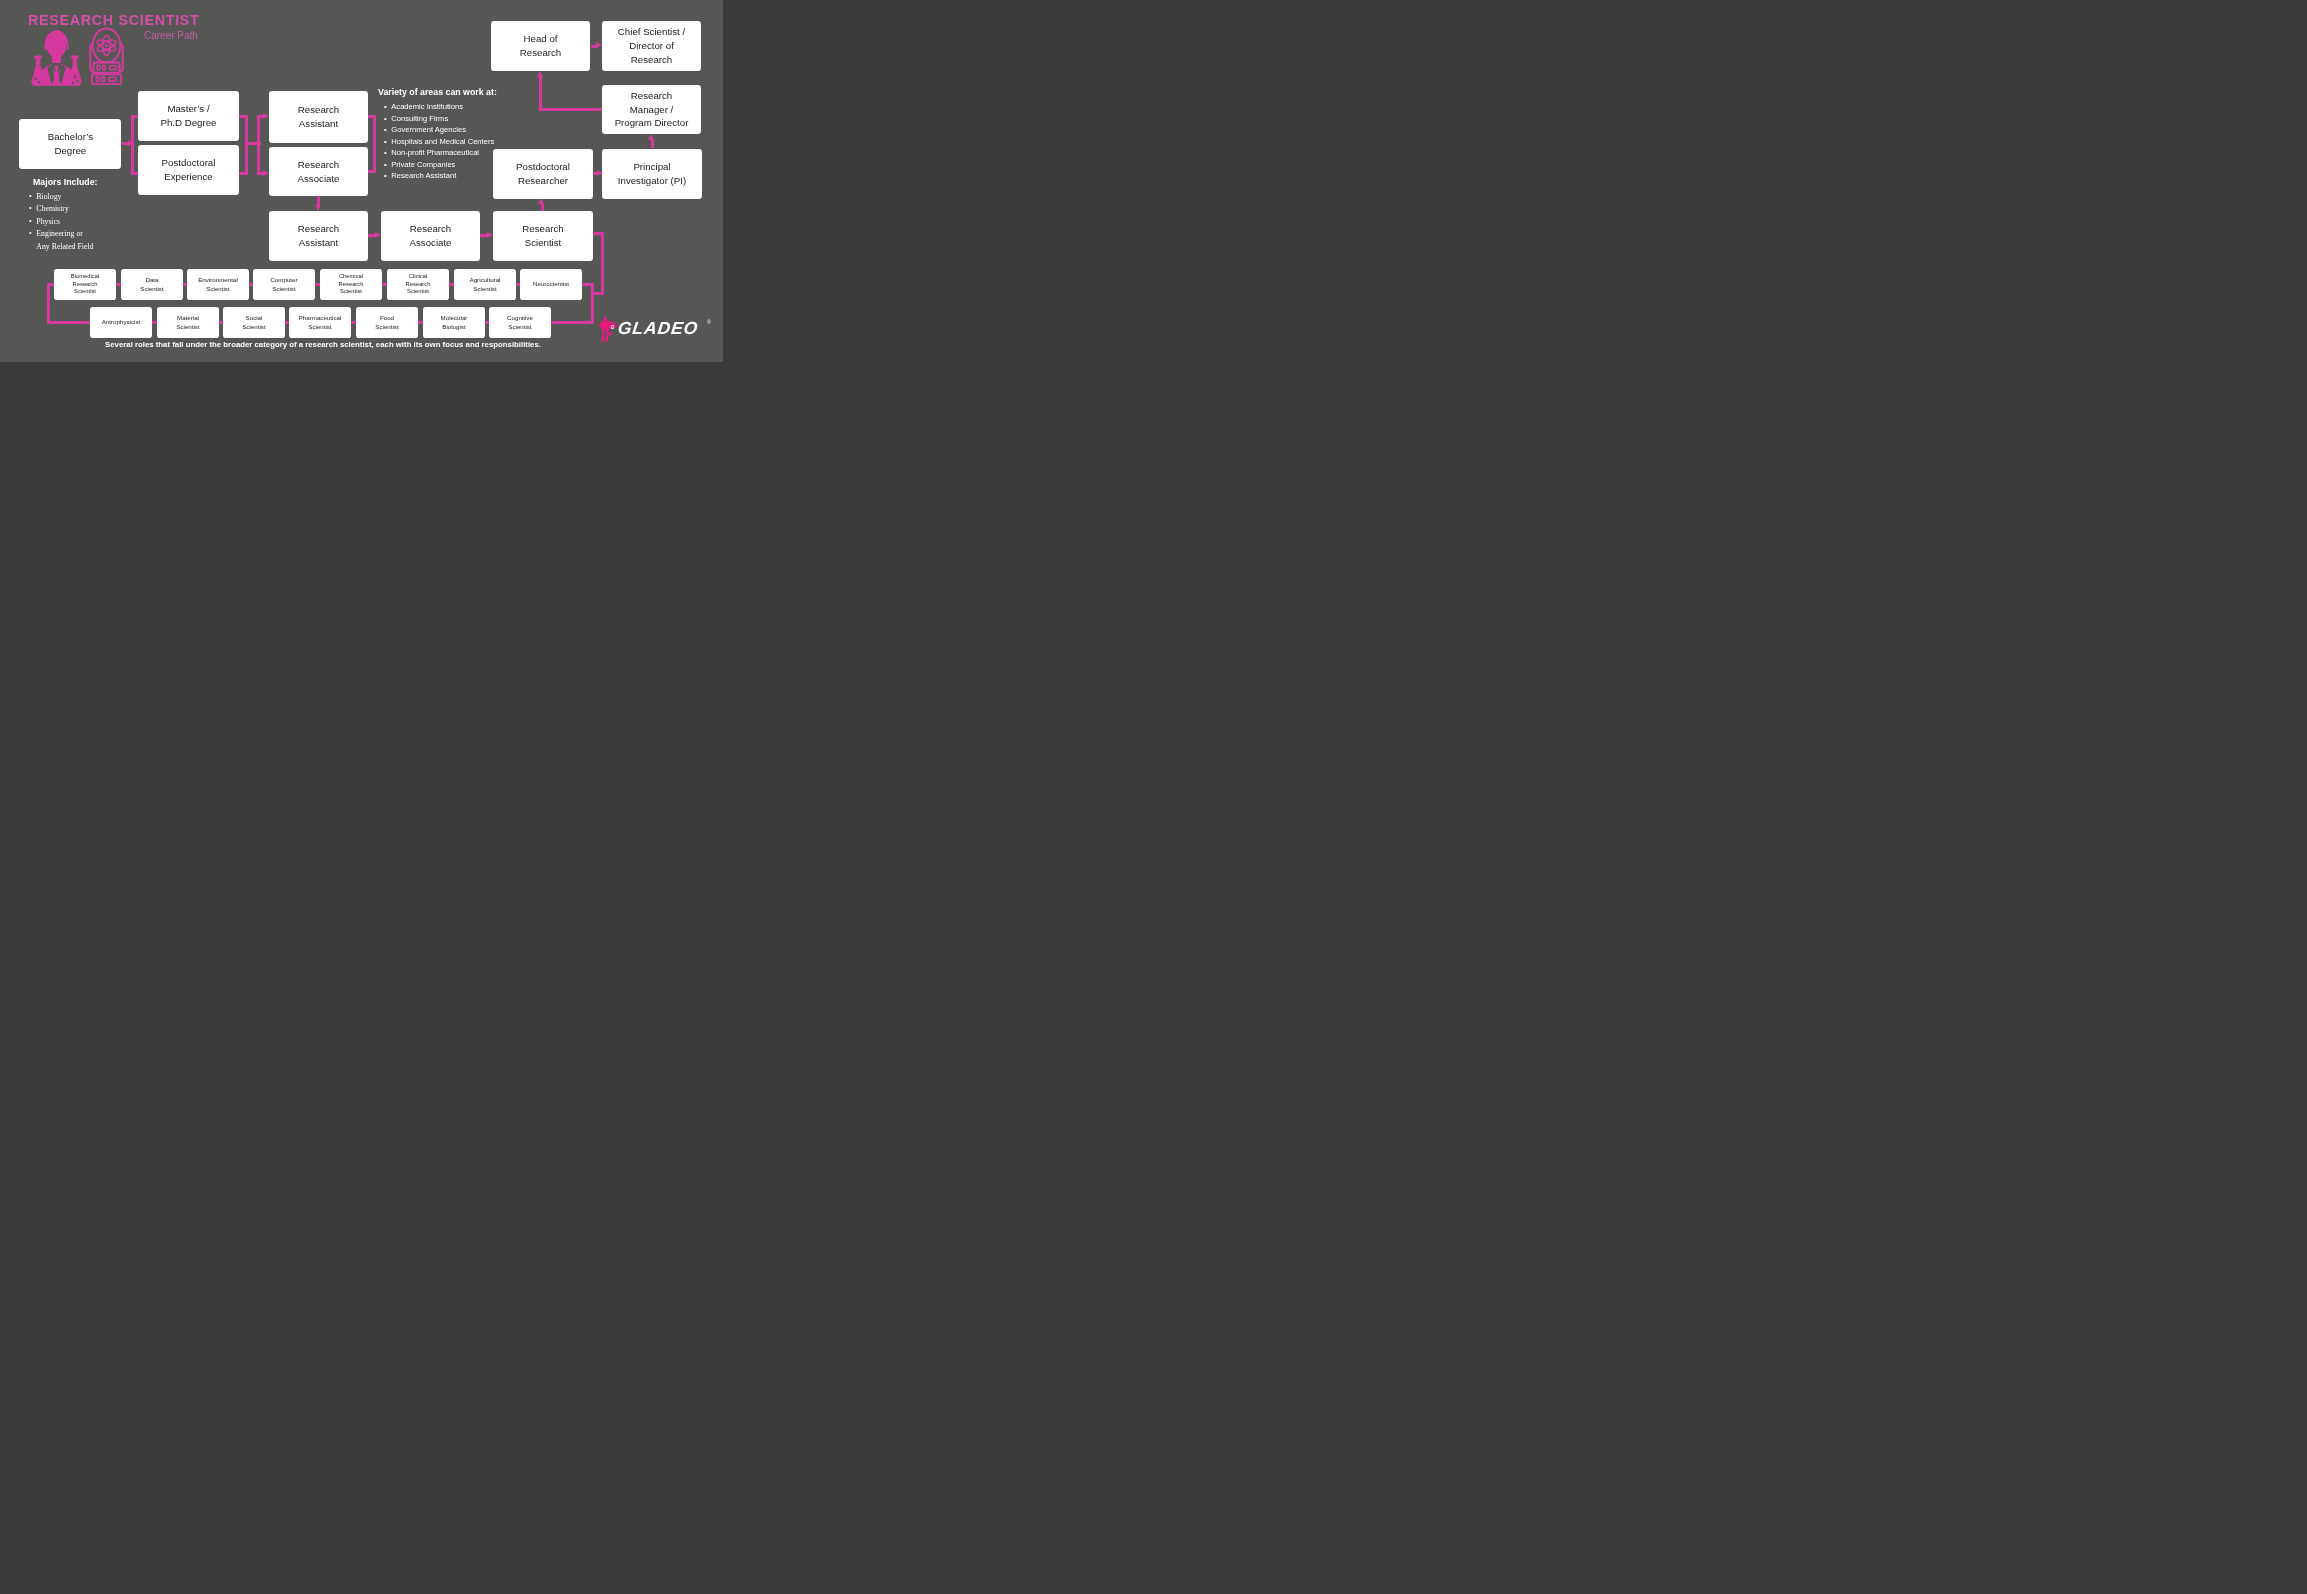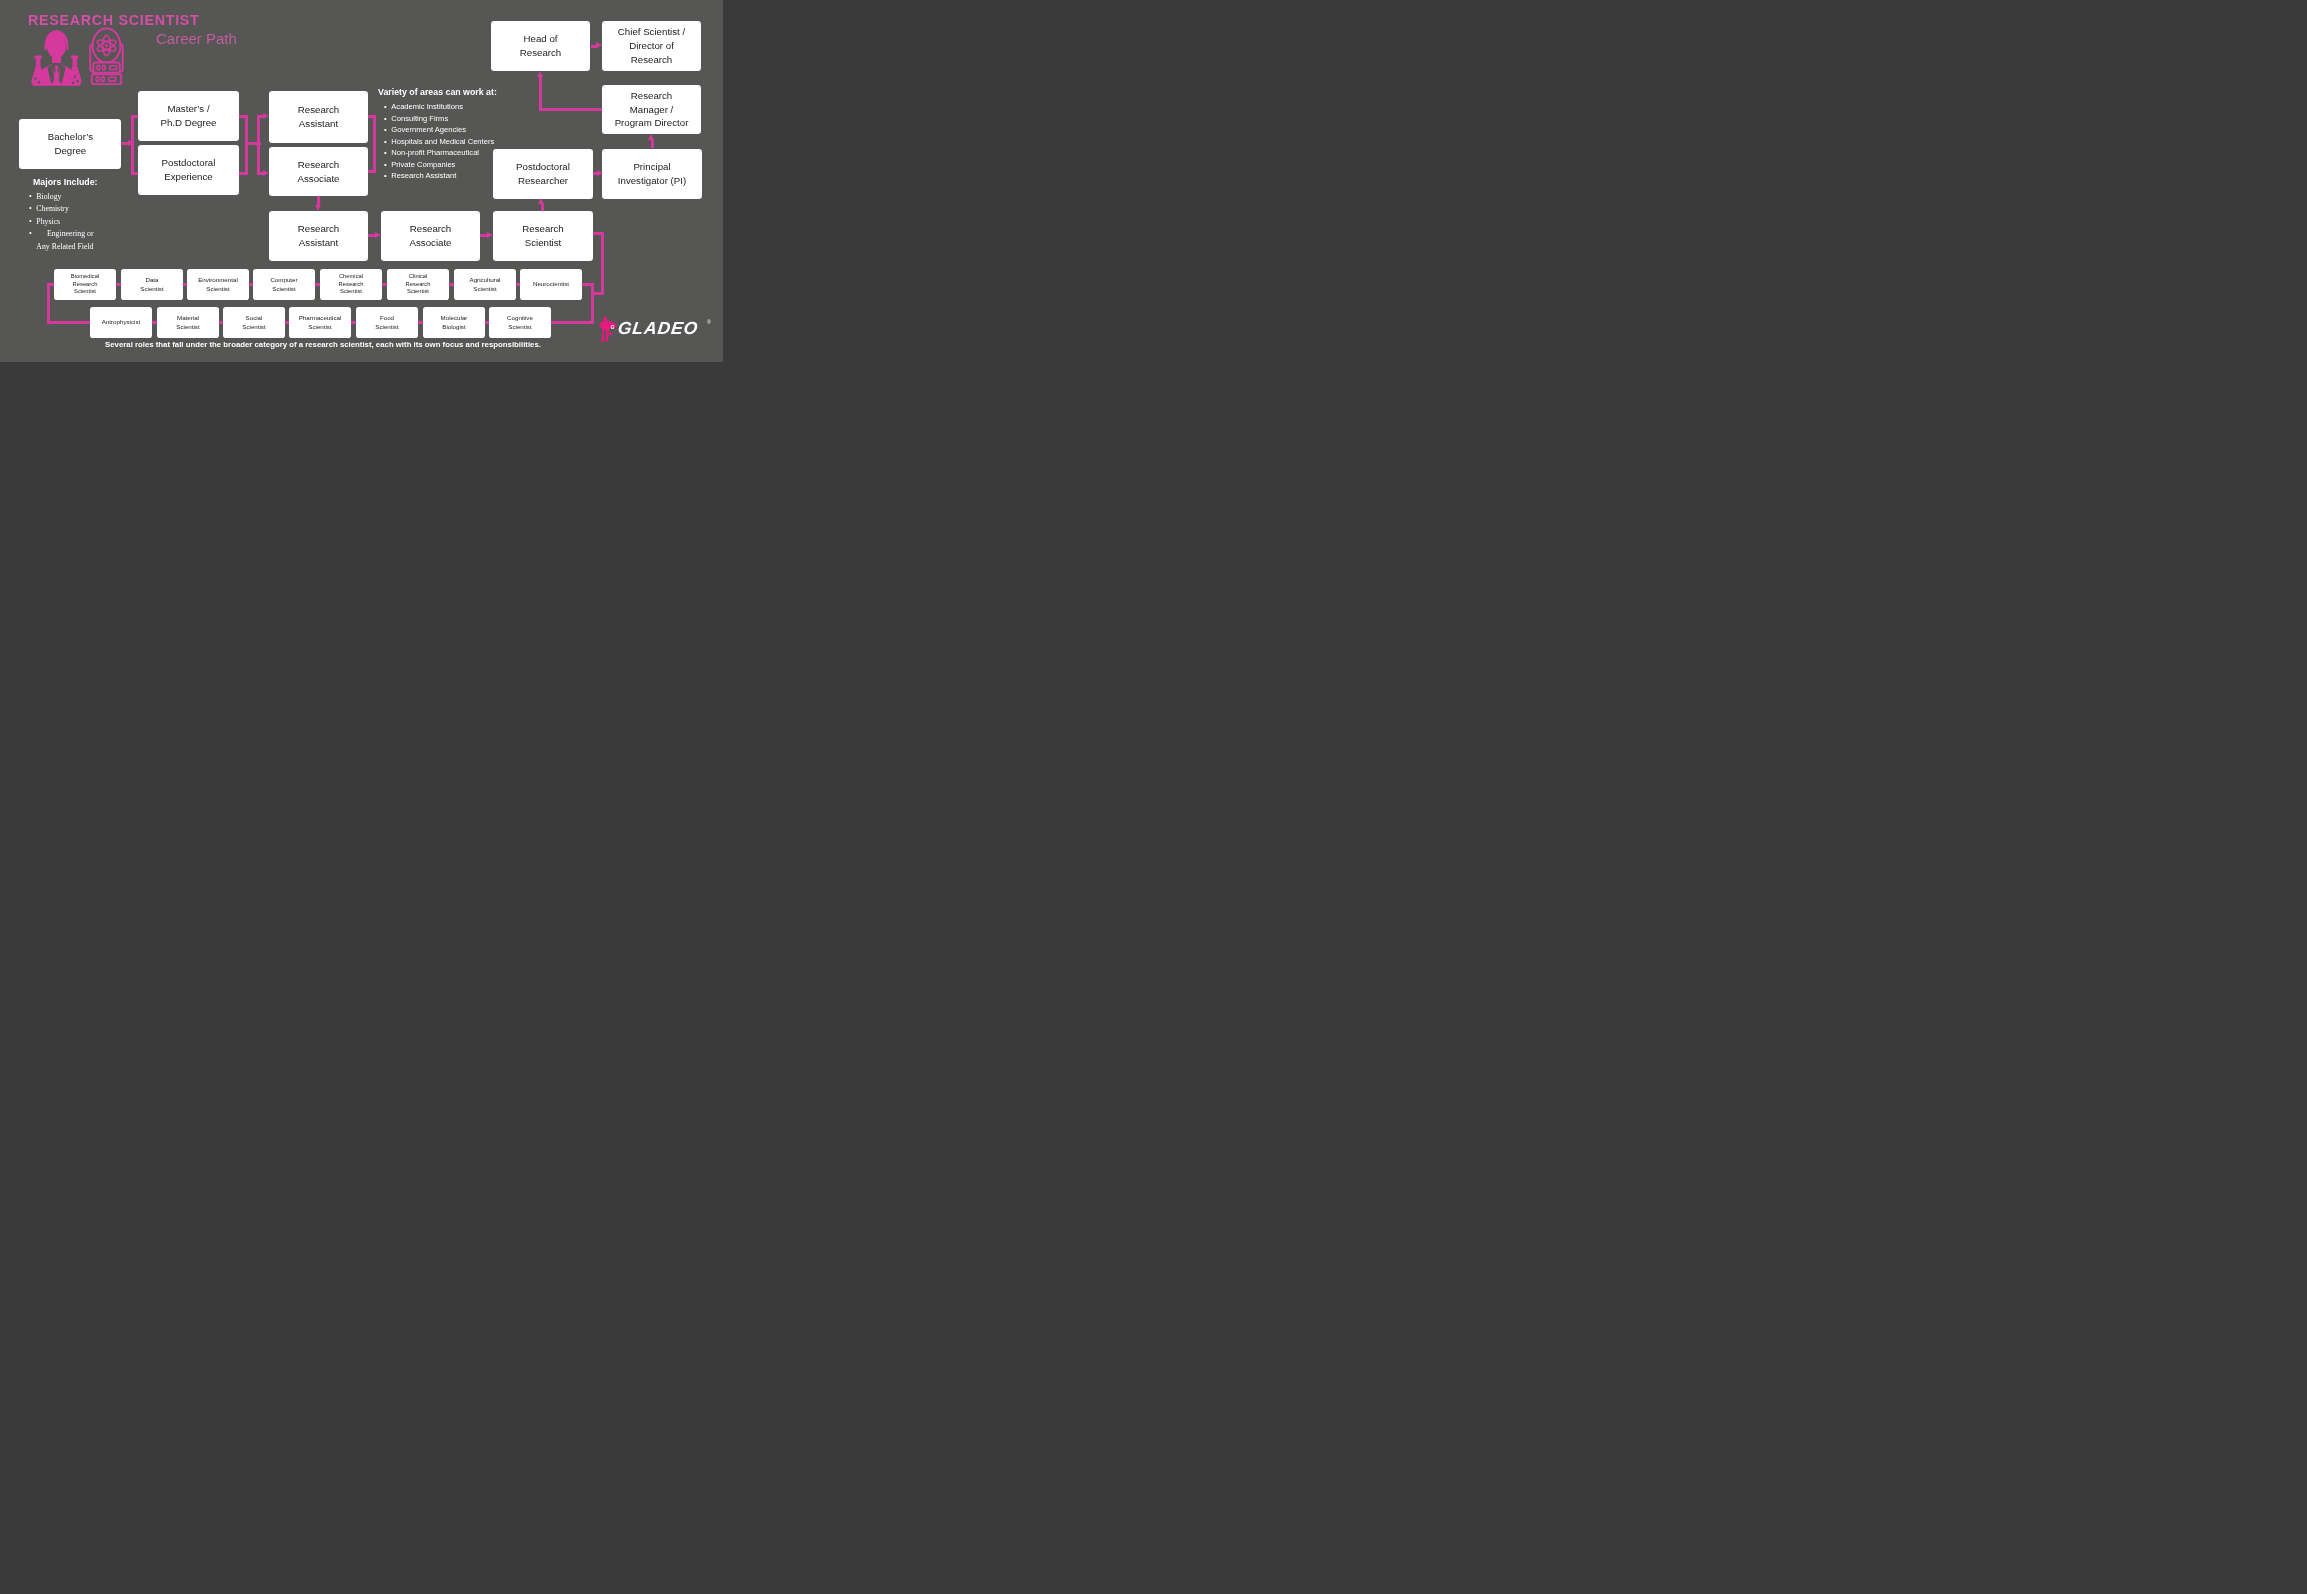--- a/index.html
+++ b/index.html
@@ -16,23 +16,23 @@
        justify-content:center;text-align:center;white-space:pre-line;color:var(--box-text);
        z-index:2;font-size:6.2px;line-height:1.32;}
   .sbox.three{font-size:5.8px;}
   .line{position:absolute;background:var(--accent-pink);z-index:1;}
   .ah{position:absolute;width:0;height:0;z-index:1;}
   .ah.r{border-top:3.7px solid transparent;border-bottom:3.7px solid transparent;border-left:6px solid var(--accent-pink);}
   .ah.u{border-left:3.7px solid transparent;border-right:3.7px solid transparent;border-bottom:6px solid var(--accent-pink);}
   .ah.d{border-left:3.7px solid transparent;border-right:3.7px solid transparent;border-top:6px solid var(--accent-pink);}
   .title{position:absolute;left:28px;top:11.5px;font-size:14.3px;font-weight:bold;
          letter-spacing:0.7px;color:var(--title-pink);}
-  .subtitle{position:absolute;left:156px;top:29.5px;font-size:15px;color:var(--subtitle-pink);}
+  .subtitle{position:absolute;left:144px;top:29.5px;font-size:10px;color:var(--subtitle-pink);}
   .wheading{position:absolute;font-size:8.8px;font-weight:bold;color:var(--text-white);}
-  .li{position:absolute;display:flex;color:var(--text-white);font-size:7.6px;line-height:11.5px;white-space:pre-line;text-align:right;}
+  .li{position:absolute;display:flex;color:var(--text-white);font-size:7.6px;line-height:11.5px;white-space:pre-line;}
   .li::before{content:"\2022";margin-right:4.6px;}
   .li.maj{font-size:7.8px;line-height:12.5px;font-family:Liberation Serif, serif;}
   .caption{position:absolute;left:37px;top:340px;width:572px;text-align:center;
            font-size:7.8px;font-weight:bold;color:var(--text-white);}
   .logo-text{position:absolute;left:618px;top:318px;font-size:17.5px;font-weight:bold;
              font-style:italic;color:#fff;letter-spacing:0.9px;transform:skewX(-7deg);}
   .logo-reg{position:absolute;left:707px;top:319px;font-size:5px;color:#fff;}
   svg{position:absolute;}
 </style>
 </head>

